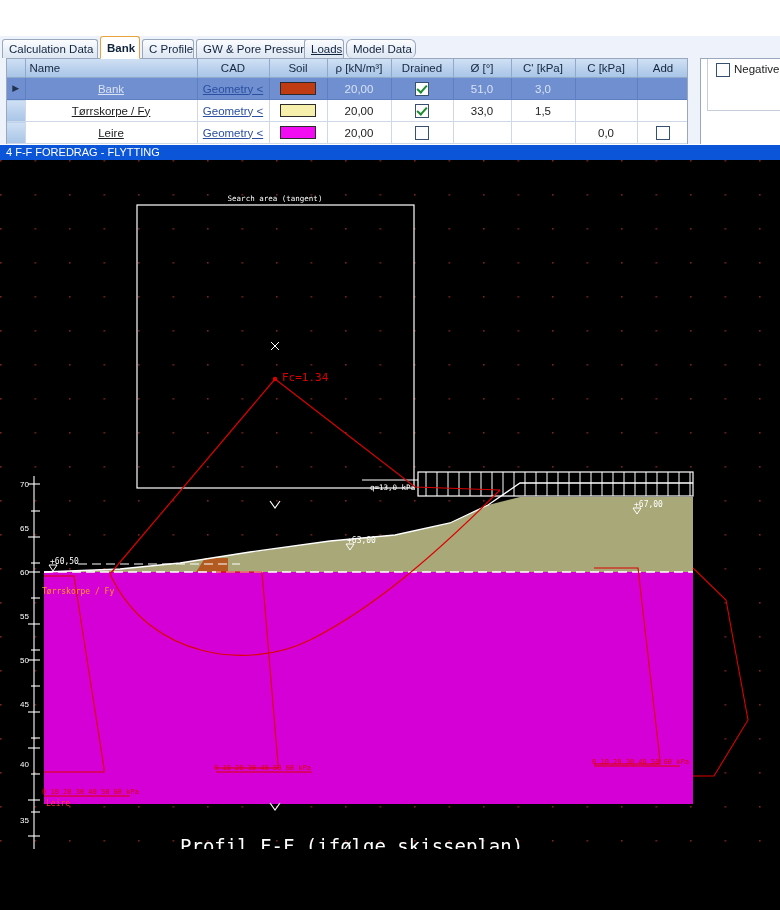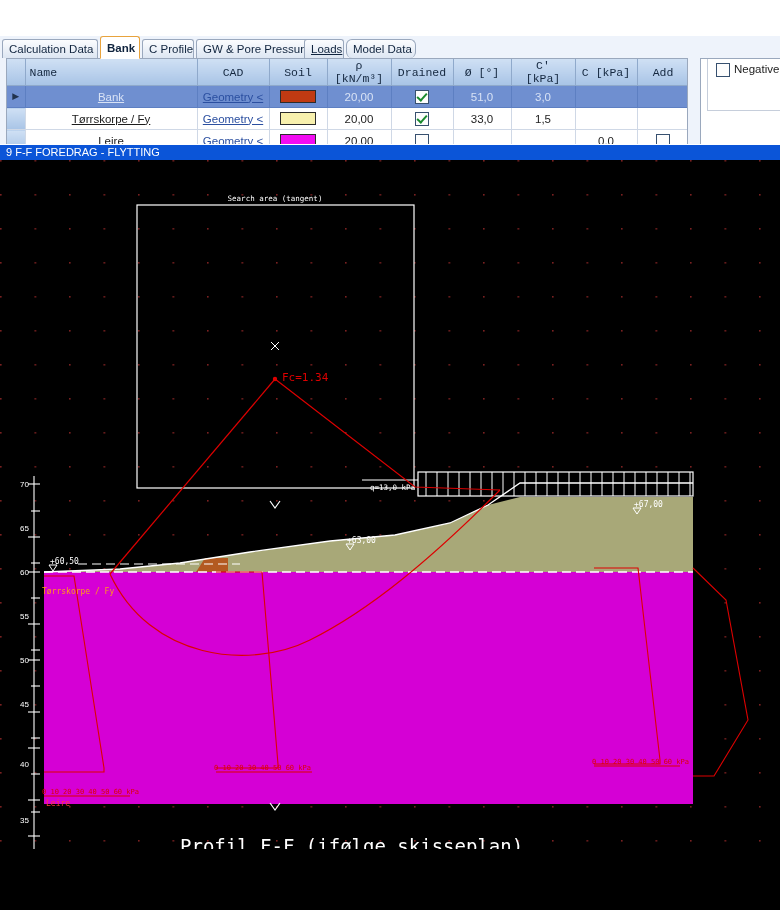--- a/index.html
+++ b/index.html
@@ -61,21 +61,20 @@
   table.soil-grid th {
     background: linear-gradient(#cfe0f4, #a8c4e6);
     border-right: 1px solid #8fa9cb;
     border-bottom: 1px solid #8fa9cb;
     height: 18px;
     font-weight: normal;
     font-size: 11.5px;
     color: #14273f;
     padding: 0 4px;
     text-align: center;
-    font-family: Liberation Mono, monospace;
   }
   table.soil-grid th.left { text-align: left; }
   table.soil-grid td {
     border-right: 1px solid #cfd8e6;
     border-bottom: 1px solid #cfd8e6;
     height: 21px;
     padding: 0 4px;
     text-align: center;
     font-size: 11.5px;
     overflow: hidden;
@@ -236,21 +235,21 @@
       <div class="right-inner">
         <div class="neg-row">
           <span class="chk"></span><span>Negative Po</span>
         </div>
       </div>
     </div>
   </div>
 
   <div class="draw-win">
     <div class="draw-title">
-      <span>9 F-F FOREDRAG - FLYTTING</span>
+      <span>4 F-F FOREDRAG - FLYTTING</span>
     </div>
 
     <div class="canvas-wrap">
       <svg class="cad" width="780" height="751" viewBox="0 0 780 751" xmlns="http://www.w3.org/2000/svg">
         <defs>
           <pattern id="dotgrid" x="0" y="0" width="34.5" height="34" patternUnits="userSpaceOnUse">
             <rect width="34.5" height="34" fill="#000000"></rect>
             <rect x="0" y="0" width="1.6" height="1.6" fill="#7a2020"></rect>
           </pattern>
           <clipPath id="clipAll">

